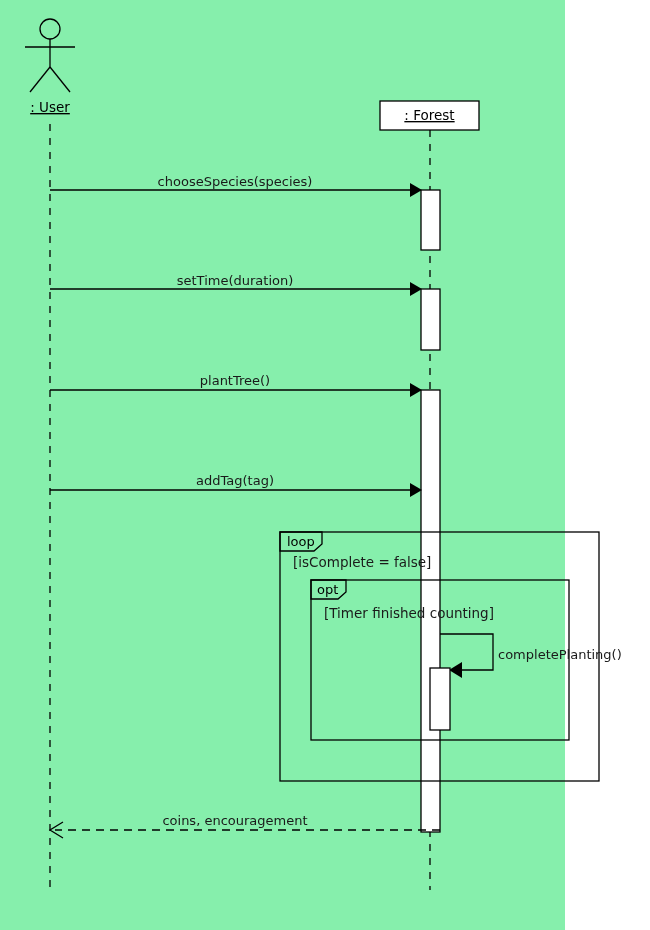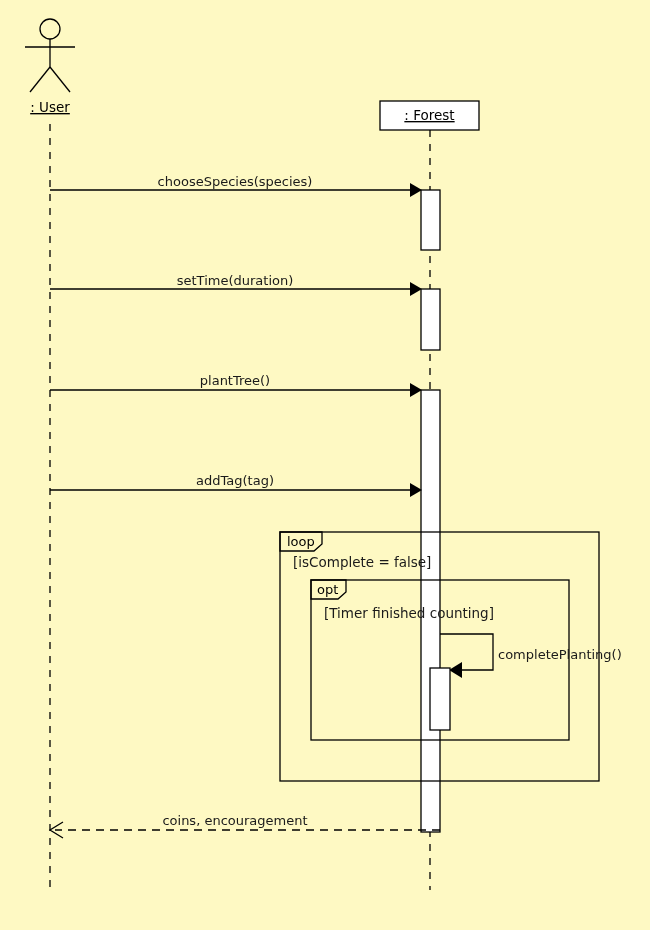--- a/index.html
+++ b/index.html
@@ -8,23 +8,23 @@
     background: #ffffff;
   }
   body {
     width: 650px;
     height: 930px;
     font-family: "DejaVu Sans", "Liberation Sans", sans-serif;
     overflow: hidden;
   }
   #diagram-root {
     position: relative;
-    width: 650px;
+    width: 565px;
     height: 930px;
-    background: #fef9c3;
+    background: #86efac;
   }
   svg#sequence-diagram {
     display: block;
     width: 650px;
     height: 930px;
   }
   .stroke-line {
     stroke: #000000;
     fill: none;
     stroke-width: 1.3;

